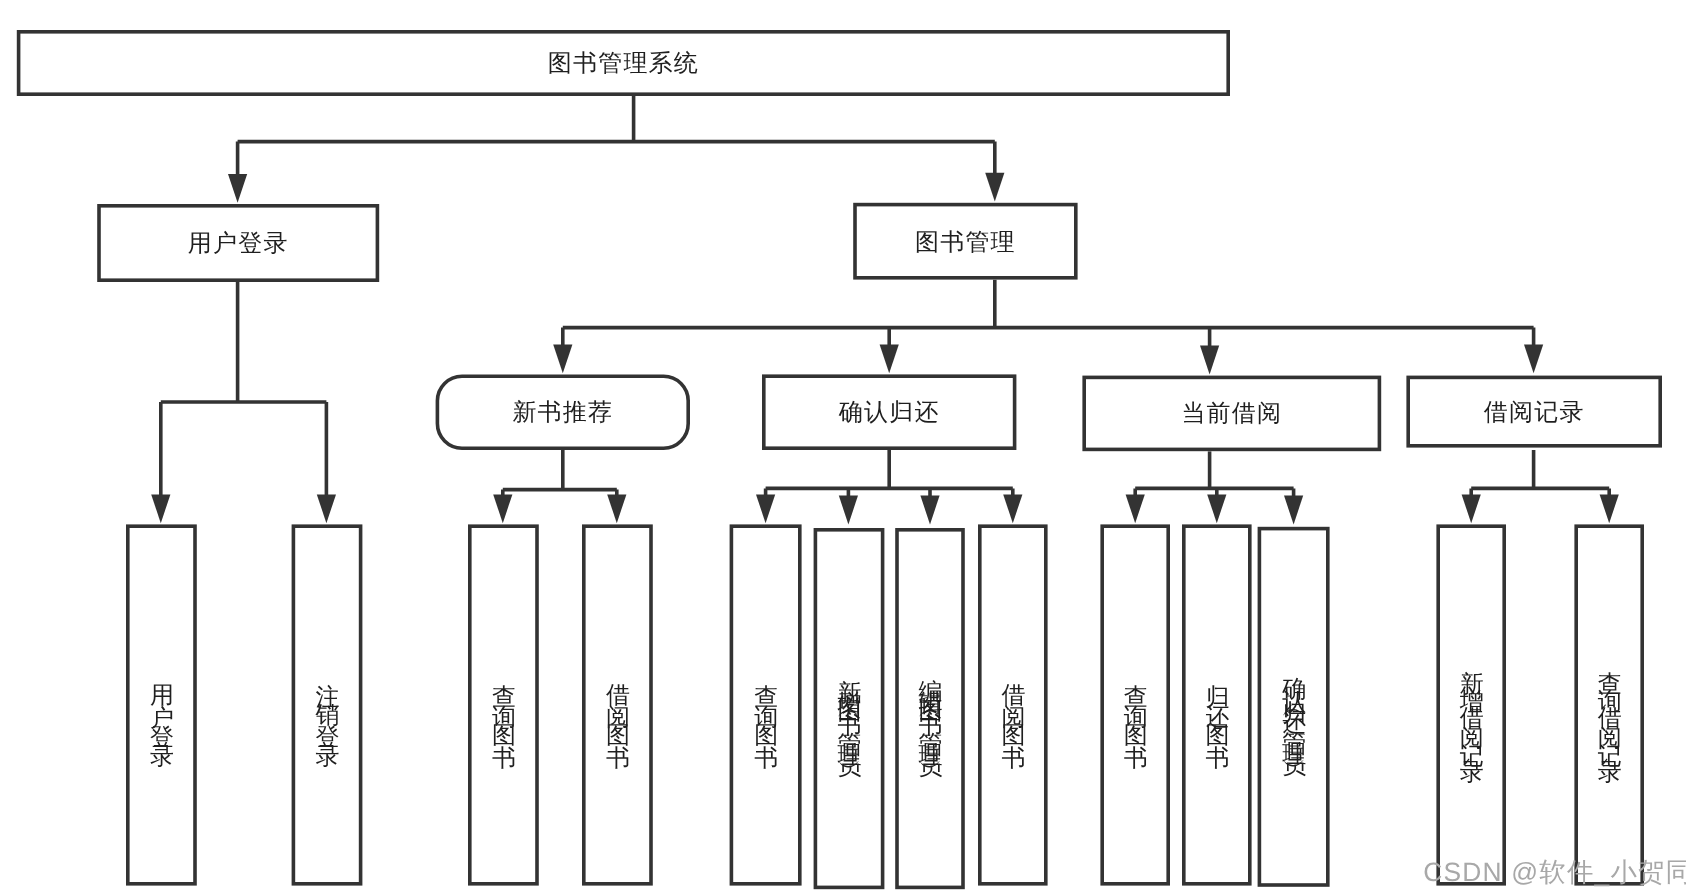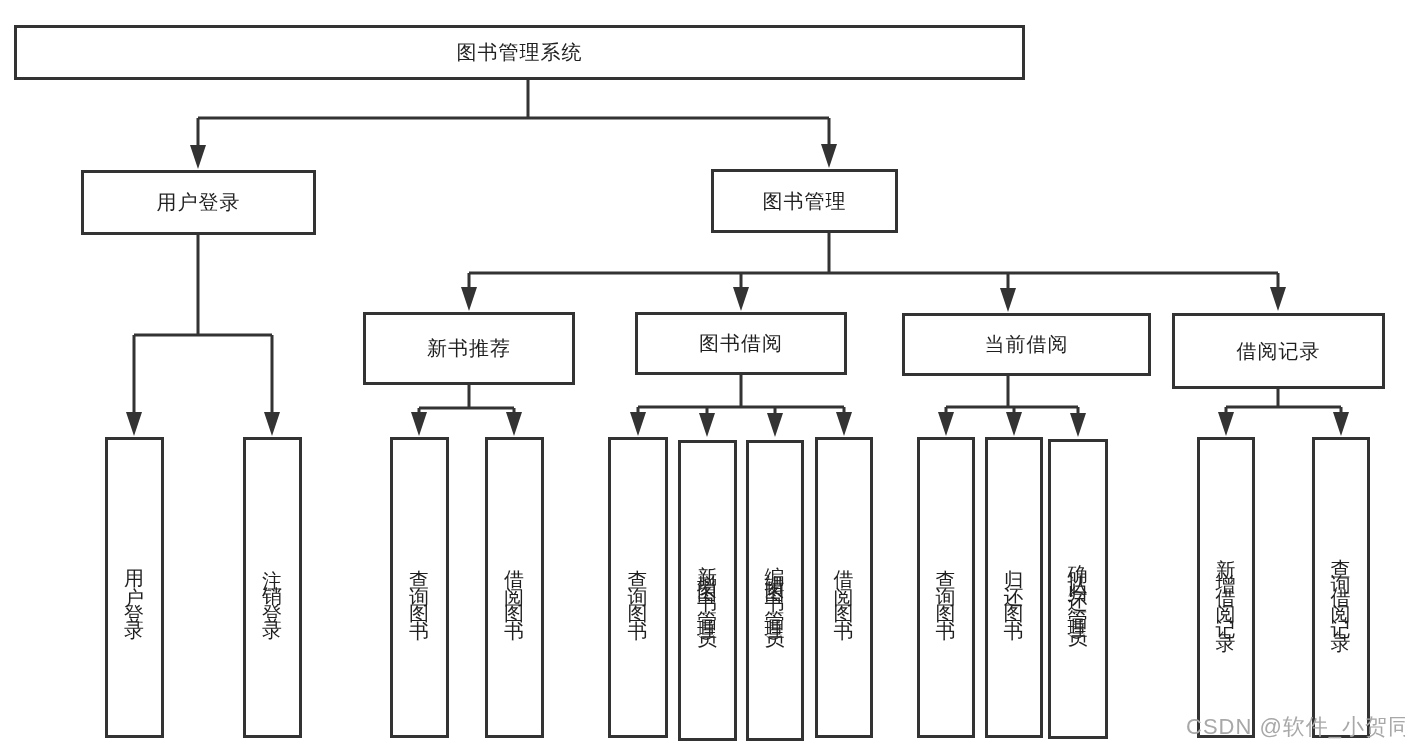--- a/index.html
+++ b/index.html
@@ -76,24 +76,24 @@
       <path d="M1226,436 l-8,-24 h16 z"></path>
       <path d="M1341,436 l-8,-24 h16 z"></path>
     </g>
   </svg>
 
   <div class="box" style="left:14px;top:13px;width:1011px;height:55px;margin-top:12px;">图书管理系统</div>
 
   <div class="box" style="left:81px;top:170px;width:235px;height:65px;">用户登录</div>
   <div class="box" style="left:711px;top:169px;width:187px;height:64px;">图书管理</div>
 
-  <div class="box" style="left:363px;top:312px;width:212px;height:73px;">新书推荐</div>
-  <div class="box" style="left:635px;top:312px;width:212px;height:63px;">图书借阅</div>
+  <div class="box" style="left:363px;top:312px;width:212px;height:63px;border-radius:22px;">新书推荐</div>
+  <div class="box" style="left:635px;top:312px;width:212px;height:63px;">确认归还</div>
   <div class="box" style="left:902px;top:313px;width:249px;height:63px;">当前借阅</div>
-  <div class="box" style="left:1172px;top:313px;width:213px;height:76px;text-align:center;">借阅记录</div>
+  <div class="box" style="left:1172px;top:313px;width:213px;height:60px;text-align:center;">借阅记录</div>
 
   <div class="vbox" style="left:105px;top:437px;width:59px;height:301px;">
     <span class="vtext sp-wide">用户登录</span>
   </div>
   <div class="vbox" style="left:243px;top:437px;width:59px;height:301px;">
     <span class="vtext sp-wide">注销登录</span>
   </div>
 
   <div class="vbox" style="left:390px;top:437px;width:59px;height:301px;">
     <span class="vtext sp-wide">查询图书</span>

